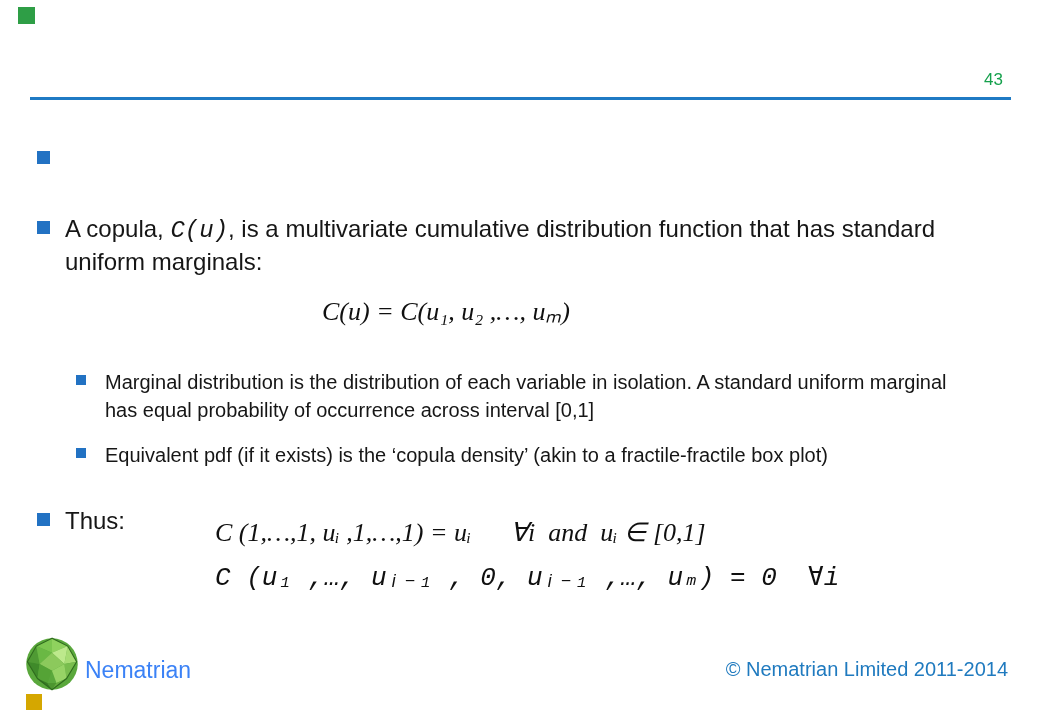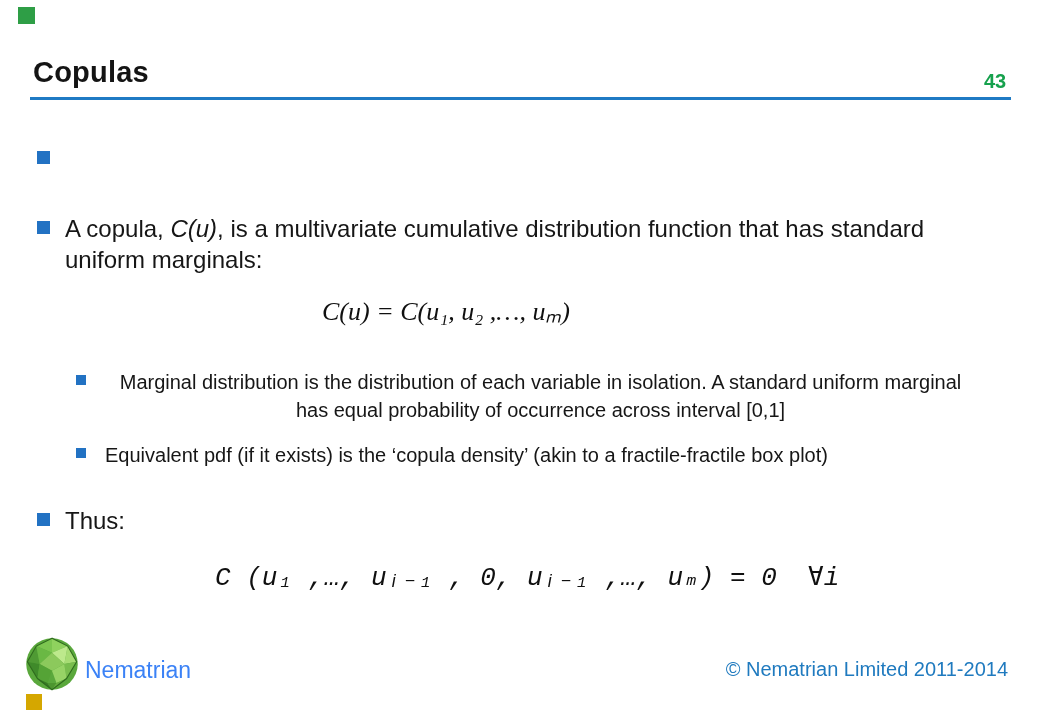--- a/index.html
+++ b/index.html
@@ -16,42 +16,42 @@
   .deco-top{left:18px;top:7px;width:17px;height:17px;background:#2e9e46;}
   .deco-bottom{left:26px;top:694px;width:16px;height:16px;background:#d5a700;}
 
   .title{
     position:absolute;left:33px;top:56px;
     font-size:29px;font-weight:bold;color:#141414;
     letter-spacing:0.2px;
   }
   .page-num{
     position:absolute;left:984px;top:70px;
-    font-size:20px;font-weight:bold;color:#16a14d;
+    font-size:17px;font-weight:normal;color:#16a14d;
   }
   .rule{
     position:absolute;left:30px;top:97px;width:981px;height:3px;
     background:#1f7ac4;
   }
 
   .bullet{position:absolute;display:flex;}
   .bullet .sq{flex:none;background:#2272c3;}
   .l1 .sq{width:13px;height:13px;margin-top:8px;margin-right:15px;}
   .l2 .sq{width:10px;height:10px;margin-top:7px;margin-right:19px;}
   .l1{left:37px;font-size:24px;line-height:31px;color:#161616;}
   .l2{left:76px;font-size:20px;line-height:28px;color:#161616;}
   .btext{display:block;}
   .b1{top:143px;width:940px;}
   .b2{top:213px;width:945px;}
-  .sb1{top:368px;width:900px;text-align:center;}
+  .sb1{top:368px;width:900px;}
   .sb2{top:441px;width:940px;}
   .b3{top:505px;width:300px;}
 
   .math-inline{
-    font-family:Liberation Sans, sans-serif;
+    font-family:Liberation Mono, monospace;
     font-style:italic;
   }
   .formula{
     position:absolute;
     font-family:"Liberation Serif", serif;
     font-style:italic;
     font-size:26px;
     color:#101010;
     white-space:pre;
   }
@@ -69,21 +69,20 @@
     font-size:20px;color:#1f7abf;
   }
 </style>
 </head>
 <body>
 
 <div class="slide">
 
   <div class="deco-square deco-top"></div>
 
-  <div class="title">Copulas</div>
   <div class="page-num">43</div>
   <div class="rule"></div>
 
   <div class="bullet l1 b1">
     <span class="sq"></span>
   </div>
 
   <div class="bullet l1 b2">
     <span class="sq"></span>
     <span class="btext"><span>A copula, </span><span class="math-inline">C(u)</span><span>, is a multivariate cumulative distribution function that has standard uniform marginals:</span></span>
@@ -99,20 +98,21 @@
   <div class="bullet l2 sb2">
     <span class="sq"></span>
     <span class="btext">Equivalent pdf (if it exists) is the ‘copula density’ (akin to a fractile-fractile box plot)</span>
   </div>
 
   <div class="bullet l1 b3">
     <span class="sq"></span>
     <span class="btext">Thus:</span>
   </div>
 
+  <div class="formula f2">C (1,…,1, uᵢ ,1,…,1) = uᵢ      ∀i  and  uᵢ ∈ [0,1]</div>
   <div class="formula f3">C (u₁ ,…, uᵢ₋₁ , 0, uᵢ₋₁ ,…, uₘ) = 0  ∀i</div>
 
   <svg class="footer-logo" viewBox="0 0 100 100" xmlns="http://www.w3.org/2000/svg">
     <circle cx="50" cy="50" r="46" fill="#5aa83c"></circle>
     <polygon points="50,4 22,18 50,30" fill="#7cc650"></polygon>
     <polygon points="50,4 78,18 50,30" fill="#8fd25e"></polygon>
     <polygon points="22,18 6,46 28,50" fill="#4f9a34"></polygon>
     <polygon points="22,18 50,30 28,50" fill="#6ab844"></polygon>
     <polygon points="78,18 94,46 72,50" fill="#a7dc74"></polygon>
     <polygon points="78,18 50,30 72,50" fill="#bde98c"></polygon>

